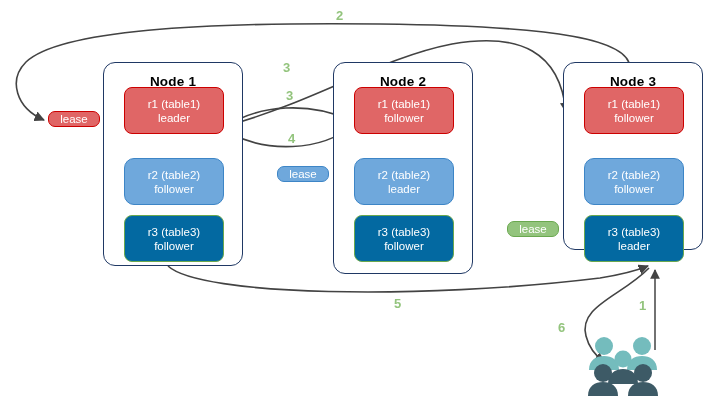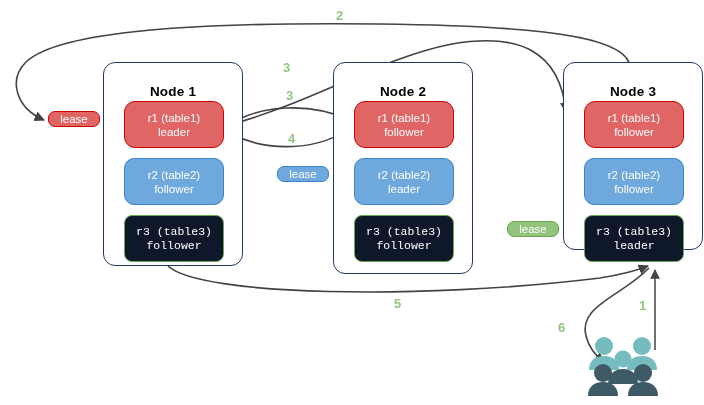--- a/index.html
+++ b/index.html
@@ -32,44 +32,44 @@
     border: 1.3px solid #1f3864;
     border-radius: 12px;
     background: #ffffff;
     z-index: 3;
   }
   .node-title {
     text-align: center;
     font-size: 13.5px;
     font-weight: bold;
     color: #000000;
-    margin-top: 21px;
+    margin-top: 11px;
     letter-spacing: .2px;
   }
   .replica {
     position: absolute;
     left: 20px;
     width: 100px;
     height: 47px;
     box-sizing: border-box;
     border-radius: 8px;
     display: flex;
     flex-direction: column;
     align-items: center;
     justify-content: center;
     color: #ffffff;
     font-size: 11.5px;
     line-height: 14px;
     text-align: center;
   }
   .rep-r1 { background: #e06666; border: 1.6px solid #cc0000; }
   .rep-r2 { background: #6fa8dc; border: 1.6px solid #3d85c6; }
-  .rep-r3 { background: #0f172a; border: 1.6px solid #6aa84f; font-family: Liberation Mono, monospace; }
-
-  .rep-row1 { top: 38px; border-radius: 11px; }
+  .rep-r3 { background: #0369a1; border: 1.6px solid #6aa84f; }
+
+  .rep-row1 { top: 24px; }
   .rep-row2 { top: 95px; border-radius: 10px; }
   .rep-row3 { top: 152px; }
 
   .lease {
     position: absolute;
     box-sizing: border-box;
     border-radius: 7px;
     display: flex;
     align-items: center;
     justify-content: center;

